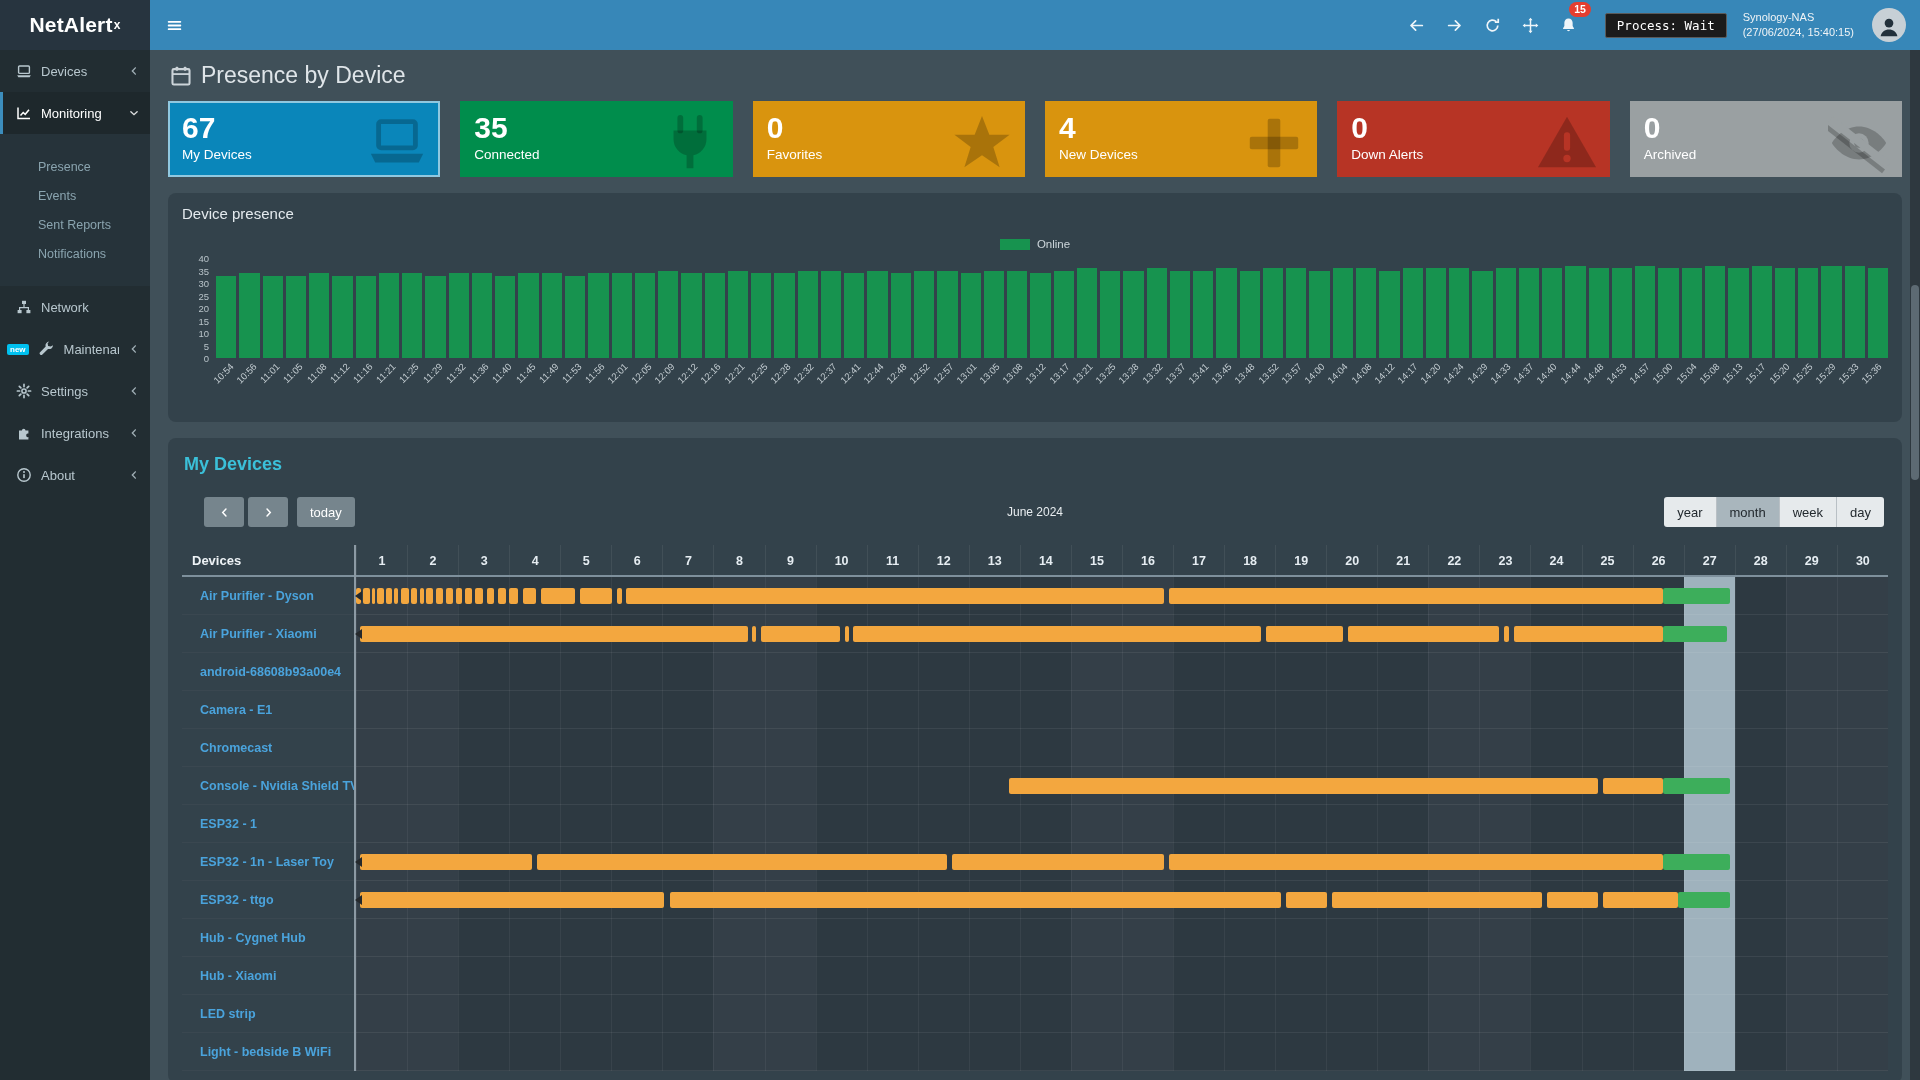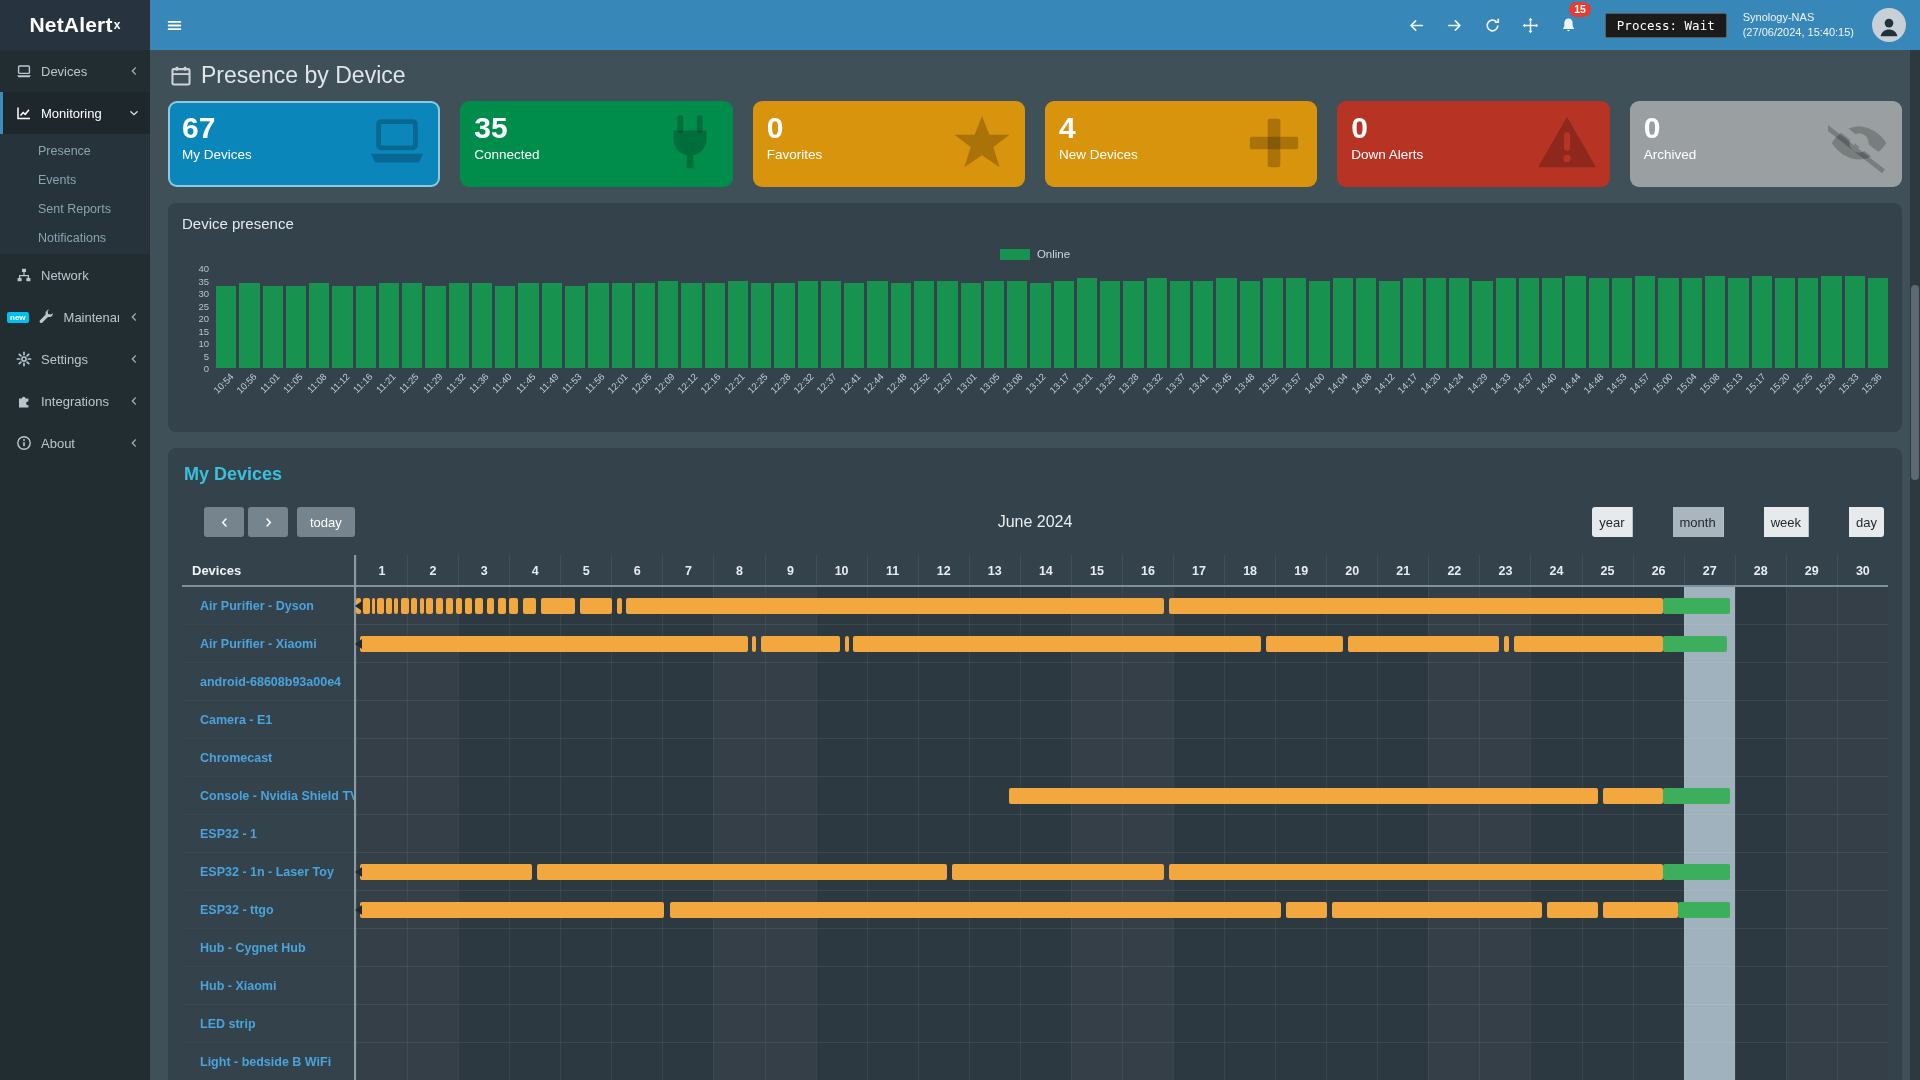--- a/index.html
+++ b/index.html
@@ -29,32 +29,32 @@
   .avatar span{width:24px;height:24px;margin-top:4px;}
 
   
   .sidebar{position:absolute;top:50px;left:0;width:150px;bottom:0;background:#222d32;}
   .sb-item{height:42px;display:flex;align-items:center;padding:0 10px 0 13px;color:#b8c7ce;font-size:13px;
            gap:9px;cursor:pointer;border-left:3px solid transparent;}
   .sb-item.active{background:#1e282c;color:#fff;border-left-color:#3c8dbc;}
   .sb-icon{width:16px;height:16px;flex:none;}
   .sb-label{white-space:nowrap;overflow:hidden;}
   .sb-chevron{margin-left:auto;width:12px;height:12px;opacity:.85;flex:none;}
-  .sb-sub{background:#26333a;padding:2px 0;}
+  .sb-sub{background:#26333a;padding:18px 0;}
   .sb-sub-item{height:29px;display:flex;align-items:center;padding-left:38px;font-size:12.5px;color:#8aa4af;cursor:pointer;}
   .badge-new{background:#00c0ef;color:#fff;font-size:8px;font-weight:bold;padding:1px 3px;border-radius:2px;
              margin-left:-9px;margin-right:1px;flex:none;}
 
   
   .content{position:absolute;left:150px;top:50px;right:0;bottom:0;padding:10px 18px;overflow:hidden;}
   .page-title{display:flex;align-items:center;gap:9px;color:#dfe5e9;font-size:23px;margin:2px 0 12px 2px;}
   .t-ico{width:22px;height:22px;color:#ccd4d9;flex:none;}
 
   .iboxes{display:flex;gap:20px;}
-  .ibox{flex:1;height:86px;border-radius:9px;position:relative;padding:10px 14px;color:#fff;overflow:hidden;cursor:pointer;}
+  .ibox{flex:1;height:76px;border-radius:0;position:relative;padding:10px 14px;color:#fff;overflow:hidden;cursor:pointer;}
   .ibox.selected{box-shadow:inset 0 0 0 2px rgba(255,255,255,.55);}
   .ib-value{font-size:30px;font-weight:bold;line-height:1.1;}
   .ib-label{font-size:13.5px;margin-top:3px;}
   .ib-icon{position:absolute;right:12px;top:11px;width:62px;height:62px;color:rgba(0,0,0,.22);}
 
   .panel{background:#33424b;border-radius:8px;margin-top:16px;padding:12px 14px;}
   .panel-title{color:#e4eaee;font-size:15px;}
 
   .legend{display:flex;justify-content:center;align-items:center;gap:7px;margin:16px 0 8px;color:#cdd6db;font-size:11.5px;}
   .legend-swatch{width:30px;height:11px;}
@@ -68,23 +68,23 @@
           transform:translateX(-100%) rotate(-45deg);}
 
   
   .cal-title{color:#3bc0d9;font-size:18px;font-weight:bold;margin:4px 0 0 2px;}
   .cal-toolbar{display:flex;align-items:center;margin-top:22px;position:relative;height:30px;}
   .tb-left{display:flex;gap:4px;align-items:center;margin-left:22px;}
   .btn{height:30px;border:none;border-radius:3px;font-size:13px;cursor:pointer;font-family:inherit;}
   .btn-nav{width:40px;background:#76858d;color:#fff;display:flex;align-items:center;justify-content:center;}
   .btn-nav span{width:13px;height:13px;}
   .btn-today{background:#76858d;color:#fff;padding:0 13px;margin-left:5px;}
-  .tb-title{position:absolute;left:50%;transform:translateX(-50%);color:#e8edf0;font-size:16px;}
+  .tb-title{position:absolute;left:50%;transform:translateX(-50%);color:#e8edf0;font-size:12px;}
   .tb-views{margin-left:auto;display:flex;margin-right:4px;}
-  .btn-view{background:#e6eaec;color:#22292e;padding:0 7px;border-radius:0;border-right:1px solid #b9c0c5;margin-left:40px;}
+  .btn-view{background:#e6eaec;color:#22292e;padding:0 13px;border-radius:0;border-right:1px solid #b9c0c5;}
   .btn-view:first-child{border-radius:3px 0 0 3px;}
   .btn-view:last-child{border-radius:0 3px 3px 0;border-right:none;text-align:right;}
   .btn-view.active{background:#a9b6bd;}
 
   .cal-grid{display:flex;margin-top:18px;}
   .cal-left{width:174px;flex:none;border-right:2px solid #8c9aa4;}
   .cal-left-head{height:32px;line-height:32px;padding-left:10px;color:#eef3f6;font-weight:bold;font-size:13px;
                  border-bottom:2px solid #7e909c;}
   .cal-row-label{height:38px;display:flex;align-items:center;padding-left:18px;color:#4aa3dc;font-weight:bold;
                  font-size:12.5px;border-bottom:1px solid #3a4750;white-space:nowrap;overflow:hidden;cursor:pointer;}

